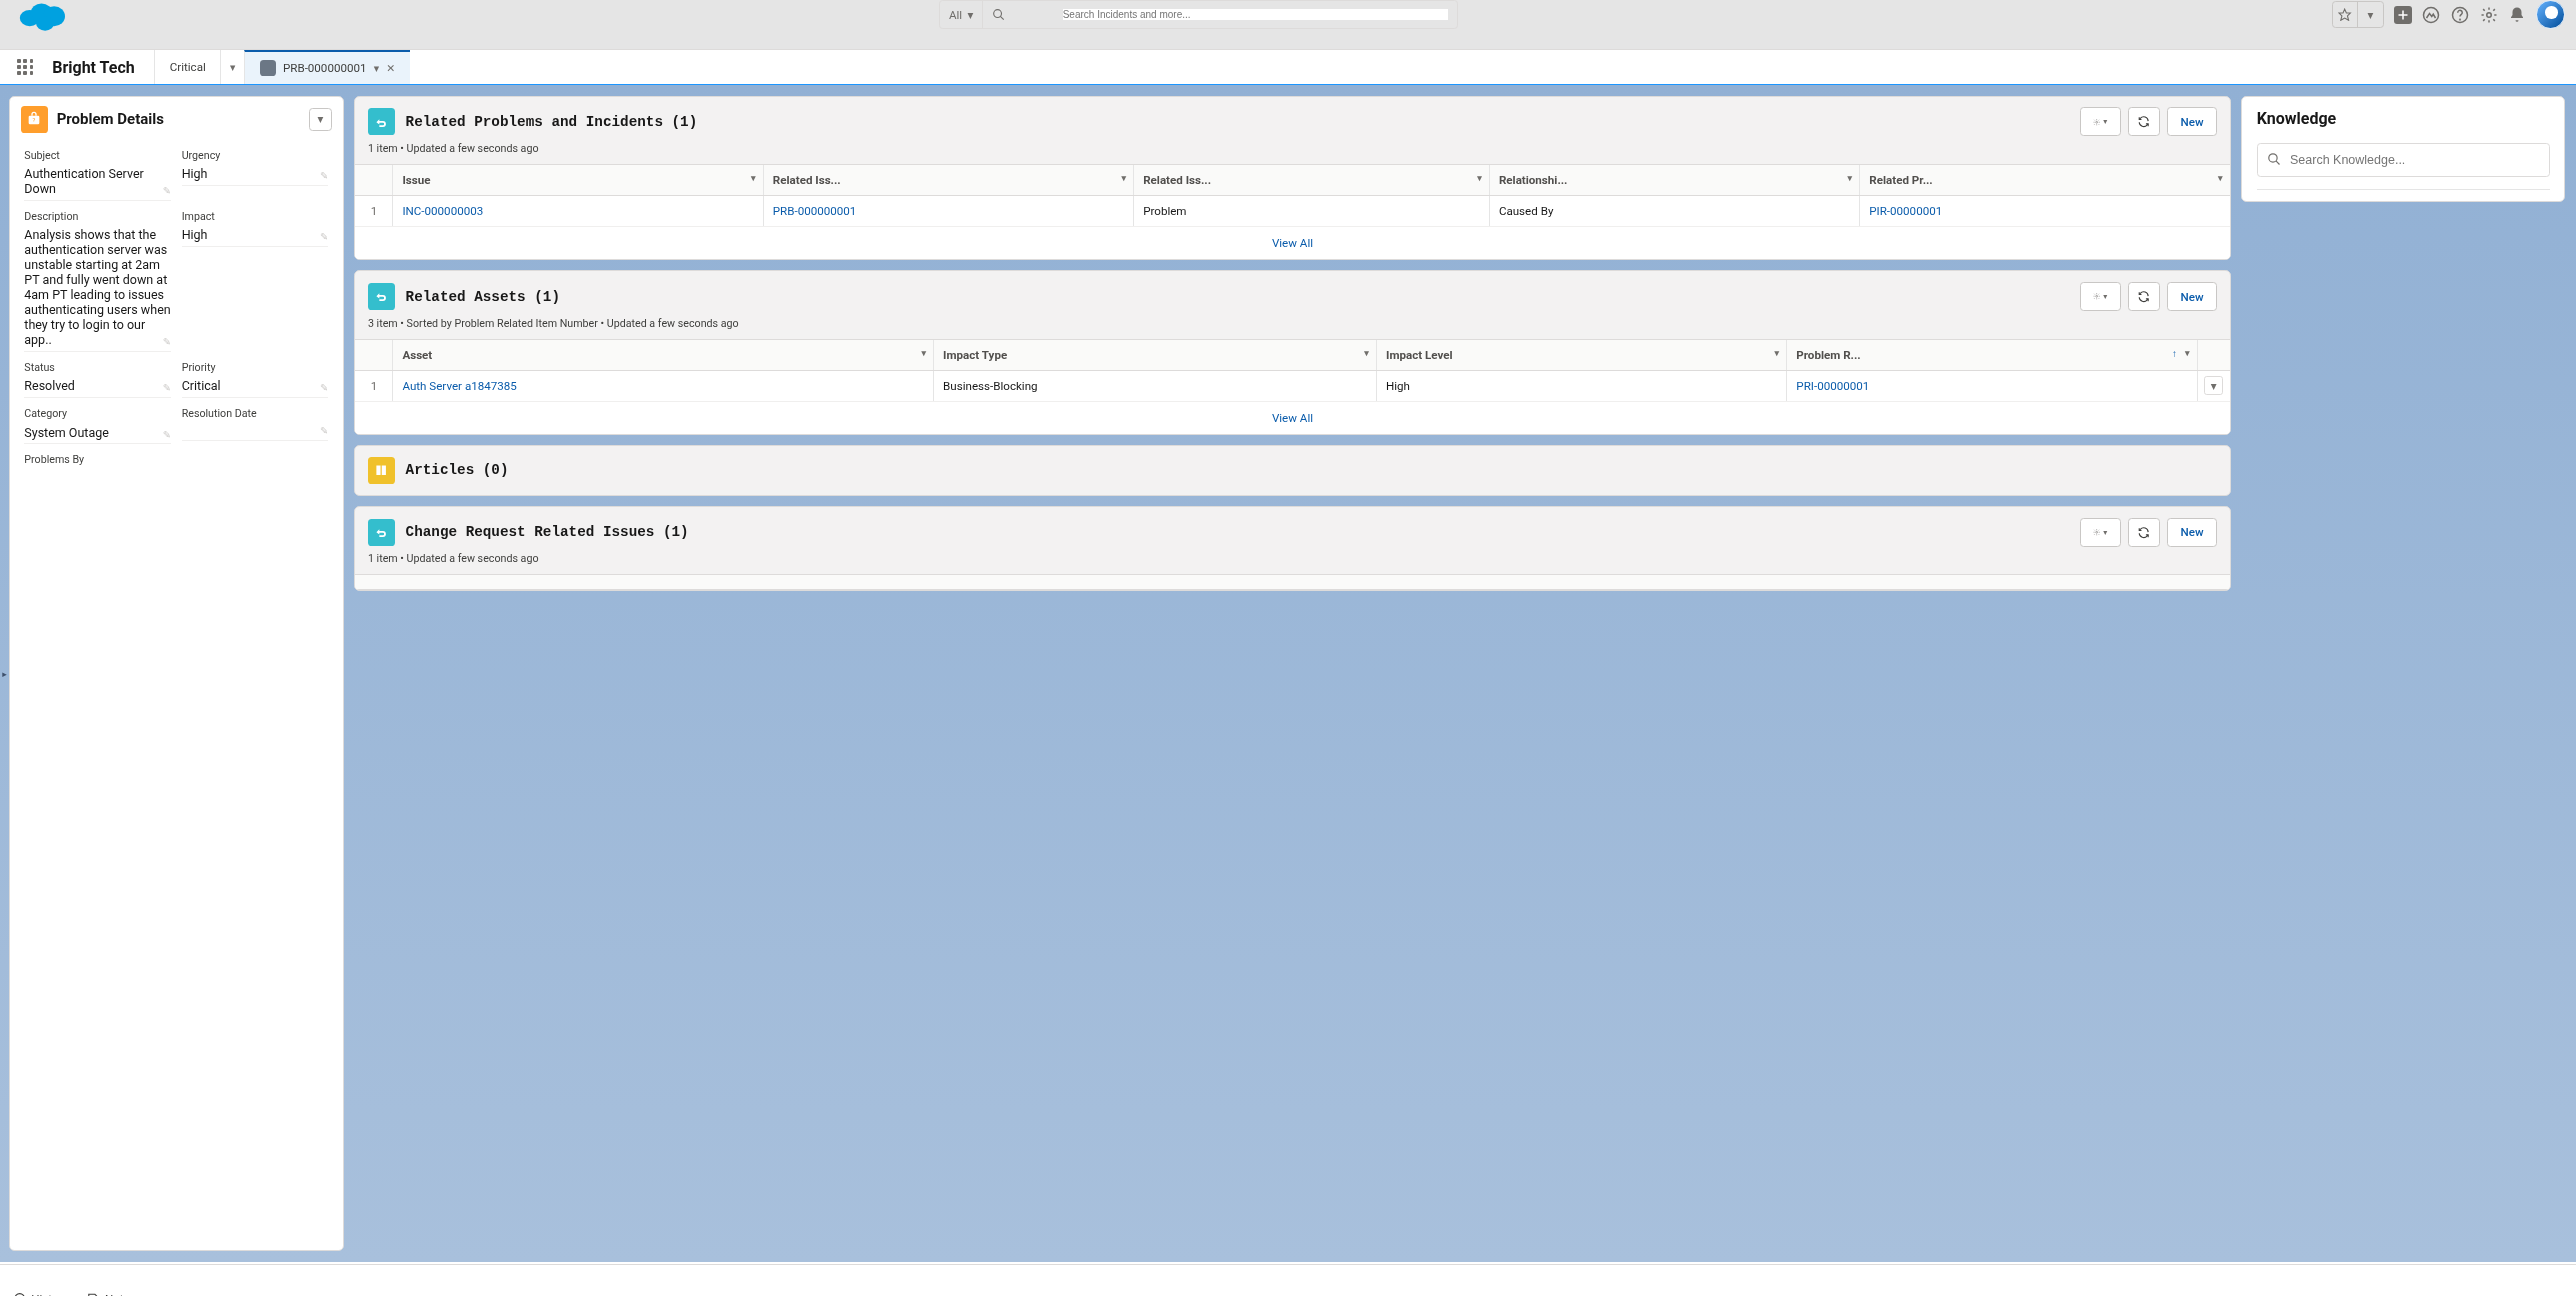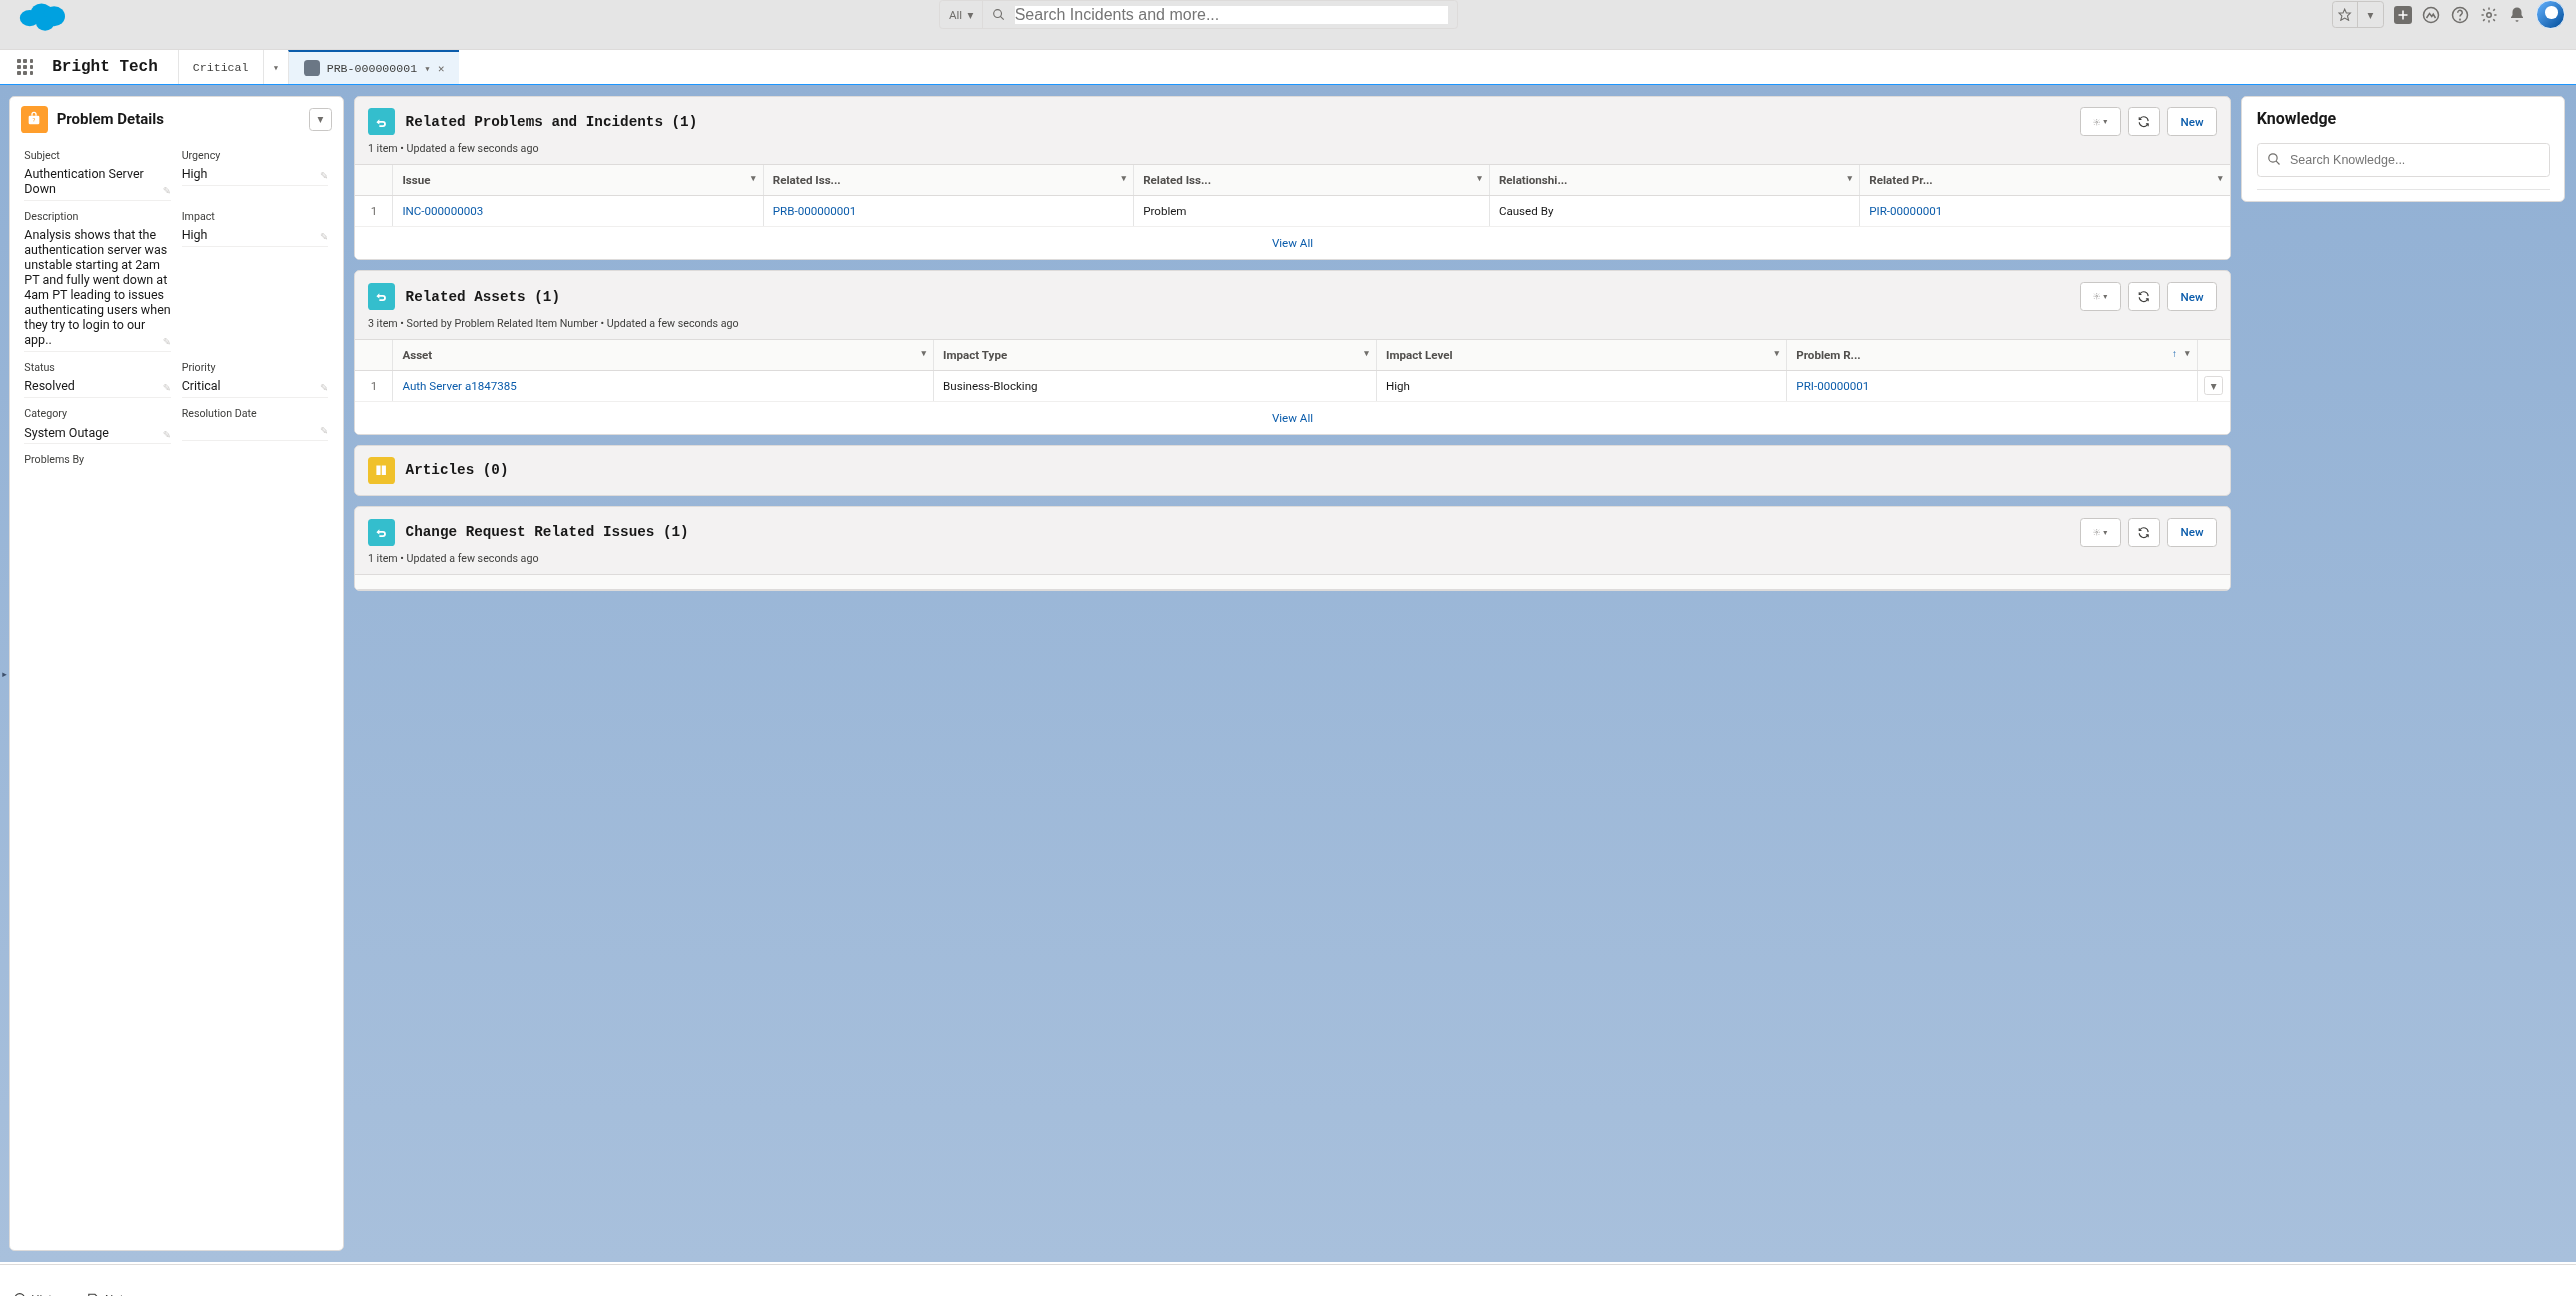--- a/index.html
+++ b/index.html
@@ -5,31 +5,31 @@
 * { box-sizing: border-box; margin: 0; padding: 0; }
 body { font-family: -apple-system, BlinkMacSystemFont, "Segoe UI", Roboto, Helvetica, Arial, sans-serif; background: #fff; height: 100vh; overflow: hidden; font-size: 11.6px; color: #181818; }
 
 
 .global-header { height: 49px; display: flex; align-items: flex-start; padding: 0 10.7px; background: #e5e5e5; }
 .logo { width: 47px; height: 32px; margin-left: 7.2px; }
 .search-wrap { flex: 1; display: flex; justify-content: center; }
 .search-combo { display: flex; border: 0.9px solid #dddbda; border-radius: 3.6px; overflow: hidden; height: 29px; width: 519px; }
 .search-obj { display: flex; align-items: center; padding: 0 9px; border-right: 0.9px solid #dddbda; font-size: 11.6px; color: #706e6b; gap: 5.4px; }
 .search-box { flex: 1; display: flex; align-items: center; padding: 0 9px; gap: 9px; }
-.search-box input { border: none; outline: none; width: 100%; font-size: 16px; }
+.search-box input { border: none; outline: none; width: 100%; font-size: 10px; margin-left: 48px; }
 .header-actions { display: flex; align-items: center; gap: 9px; color: #706e6b; }
 .fav-box { display: flex; border: 0.9px solid #c9c7c5; border-radius: 3.6px; height: 27px; }
 .fav-box > div { width: 25px; display: flex; align-items: center; justify-content: center; }
 .fav-box > div:first-child { border-right: 0.9px solid #c9c7c5; }
 .hicon { width: 19.7px; height: 19.7px; display: flex; align-items: center; justify-content: center; cursor: pointer; }
 .avatar { width: 29px; height: 29px; border-radius: 50%; background: linear-gradient(135deg,#66b3ff,#004c99); position: relative; overflow: hidden; border: 1.8px solid #e0ecf9; }
 .avatar::after { content: ""; position: absolute; width: 12.5px; height: 12.5px; border-radius: 50%; background: #fff; top: 5.4px; left: 8px; }
 
 
-.nav-bar { height: 36px; display: flex; align-items: stretch; border-top: 0.9px solid #dddbda; border-bottom: 1.8px solid #1b96ff; background: #fff; font-family: Liberation Mono, monospace; }
+.nav-bar { height: 36px; display: flex; align-items: stretch; border-top: 0.9px solid #dddbda; border-bottom: 1.8px solid #1b96ff; background: #fff; }
 .app-launcher { width: 36px; display: flex; align-items: center; justify-content: center; margin-left: 7.2px; }
 .grid9 { display: grid; grid-template-columns: repeat(3,3.6px); grid-auto-rows: 3.6px; gap: 2.7px; }
 .grid9 span { background: #706e6b; border-radius: 0.9px; width: 3.6px; height: 3.6px; }
 .app-name { font-size: 16px; font-weight: 700; padding: 0 19.7px 0 9px; display: flex; align-items: center; }
 .tab { display: flex; align-items: center; padding: 0 14.3px; border-left: 0.9px solid #e5e5e5; gap: 7.2px; font-size: 11.6px; color: #3e3e3c; }
 .tab.chev-only { padding: 0 9px; }
 .tab.active { background: #eaf3fb; border-top: 2.7px solid #0b5cab; }
 .tab .tabicon { width: 16px; height: 16px; border-radius: 3.6px; background: #6b7785; }
 .tab .close, .tab .chev { color: #706e6b; cursor: pointer; font-size: 10.7px; }
 

